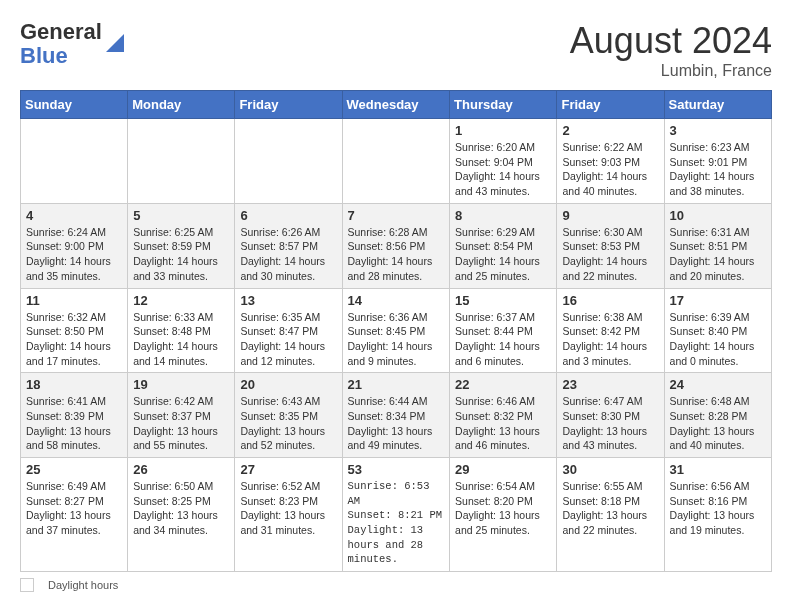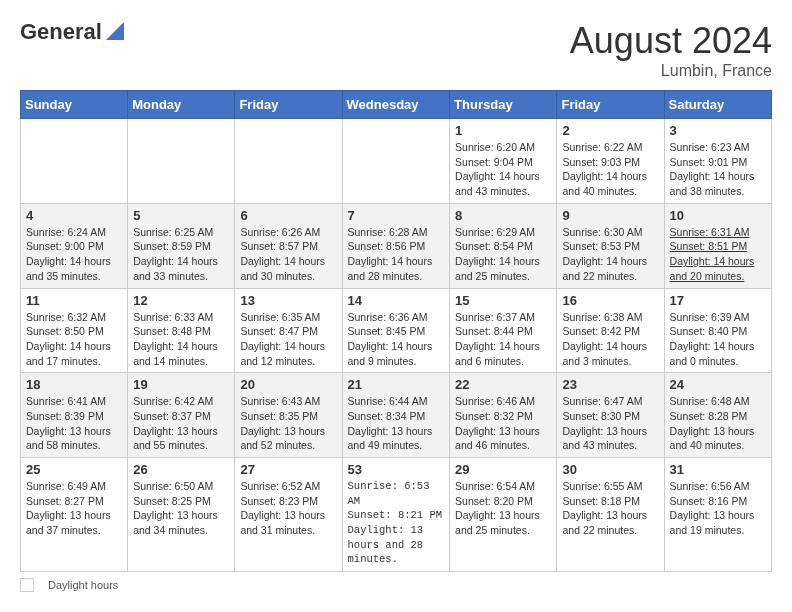--- a/index.html
+++ b/index.html
@@ -98,20 +98,23 @@
   </style>
 </head>
 <body>
 
 <div class="header">
   <div class="logo">
     <div class="logo-wrapper">
       <div>
         <div style="font-size:22px;font-weight:bold;line-height:1.1;">
           <span style="color:#333;">General</span>
+        </div>
+        <div style="font-size:22px;font-weight:bold;line-height:1.1;">
+          <span style="color:#4472c4;">Blue</span>
         </div>
       </div>
       <div style="display:flex;align-items:flex-end;padding-bottom:2px;">
         <svg width="22" height="22" viewBox="0 0 22 22">
           <polygon points="2,20 20,20 20,2" fill="#4472c4"></polygon>
         </svg>
       </div>
     </div>
   </div>
   <div class="title-block">
@@ -189,21 +192,21 @@
 Daylight: 14 hours and 25 minutes.</div>
         </td>
         <td>
           <span class="day-number">9</span>
           <div class="day-info" style="white-space: pre-line;">Sunrise: 6:30 AM
 Sunset: 8:53 PM
 Daylight: 14 hours and 22 minutes.</div>
         </td>
         <td>
           <span class="day-number">10</span>
-          <div class="day-info" style="white-space: pre-line; text-decoration: underline;">Sunrise: 6:31 AM
+          <div class="day-info" style="white-space: pre-line;">Sunrise: 6:31 AM
 Sunset: 8:51 PM
 Daylight: 14 hours and 20 minutes.</div>
         </td>
       </tr>
       <tr>
         <td>
           <span class="day-number">11</span>
           <div class="day-info" style="white-space: pre-line;">Sunrise: 6:32 AM
 Sunset: 8:50 PM
 Daylight: 14 hours and 17 minutes.</div>

